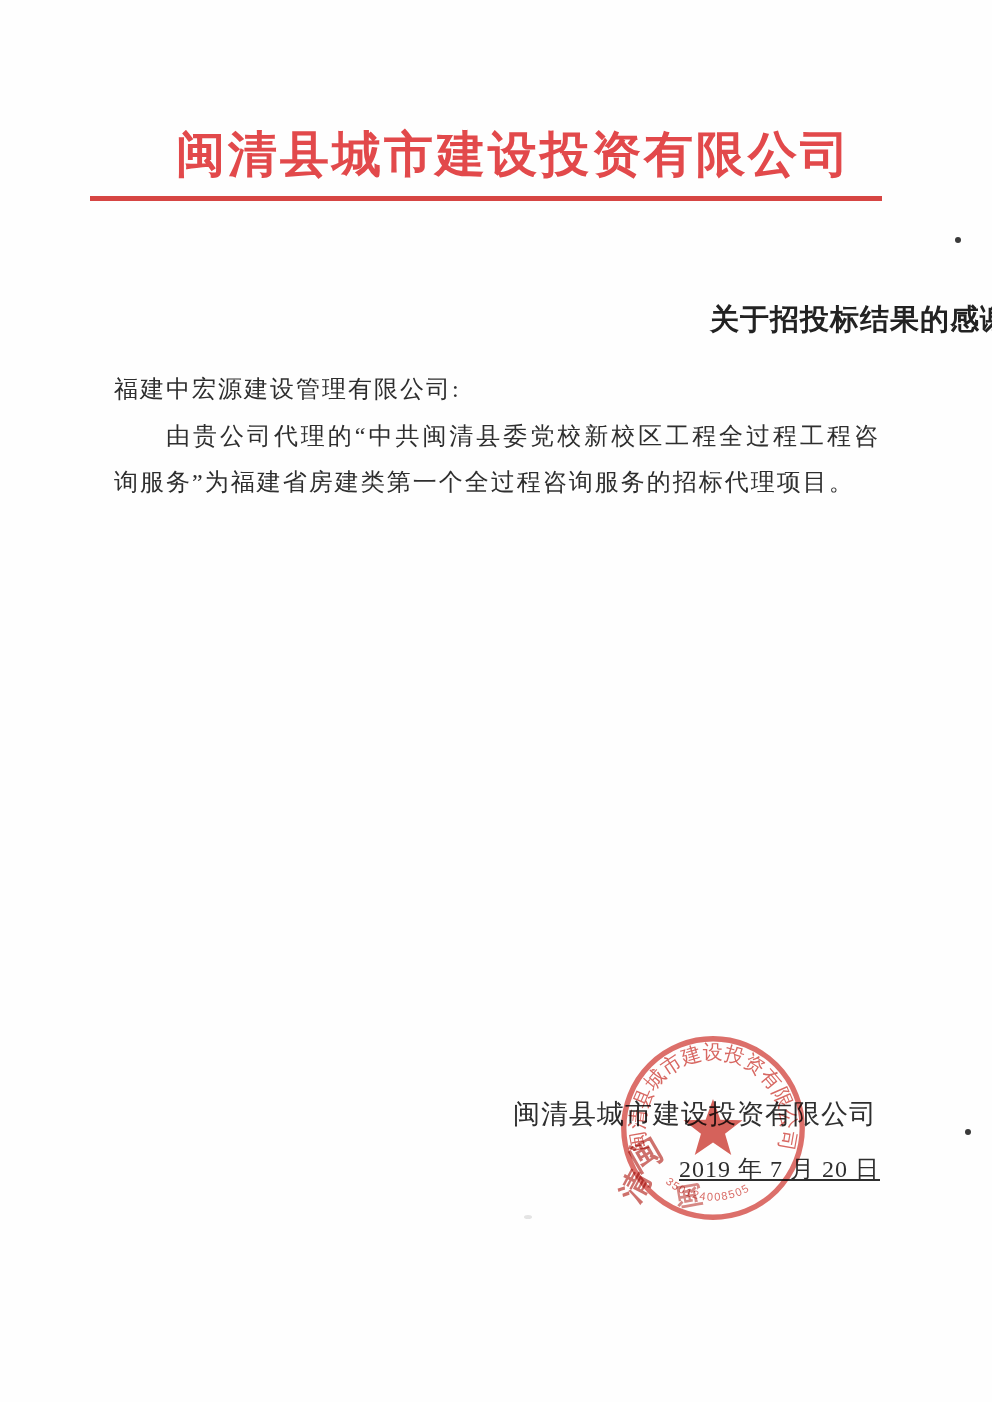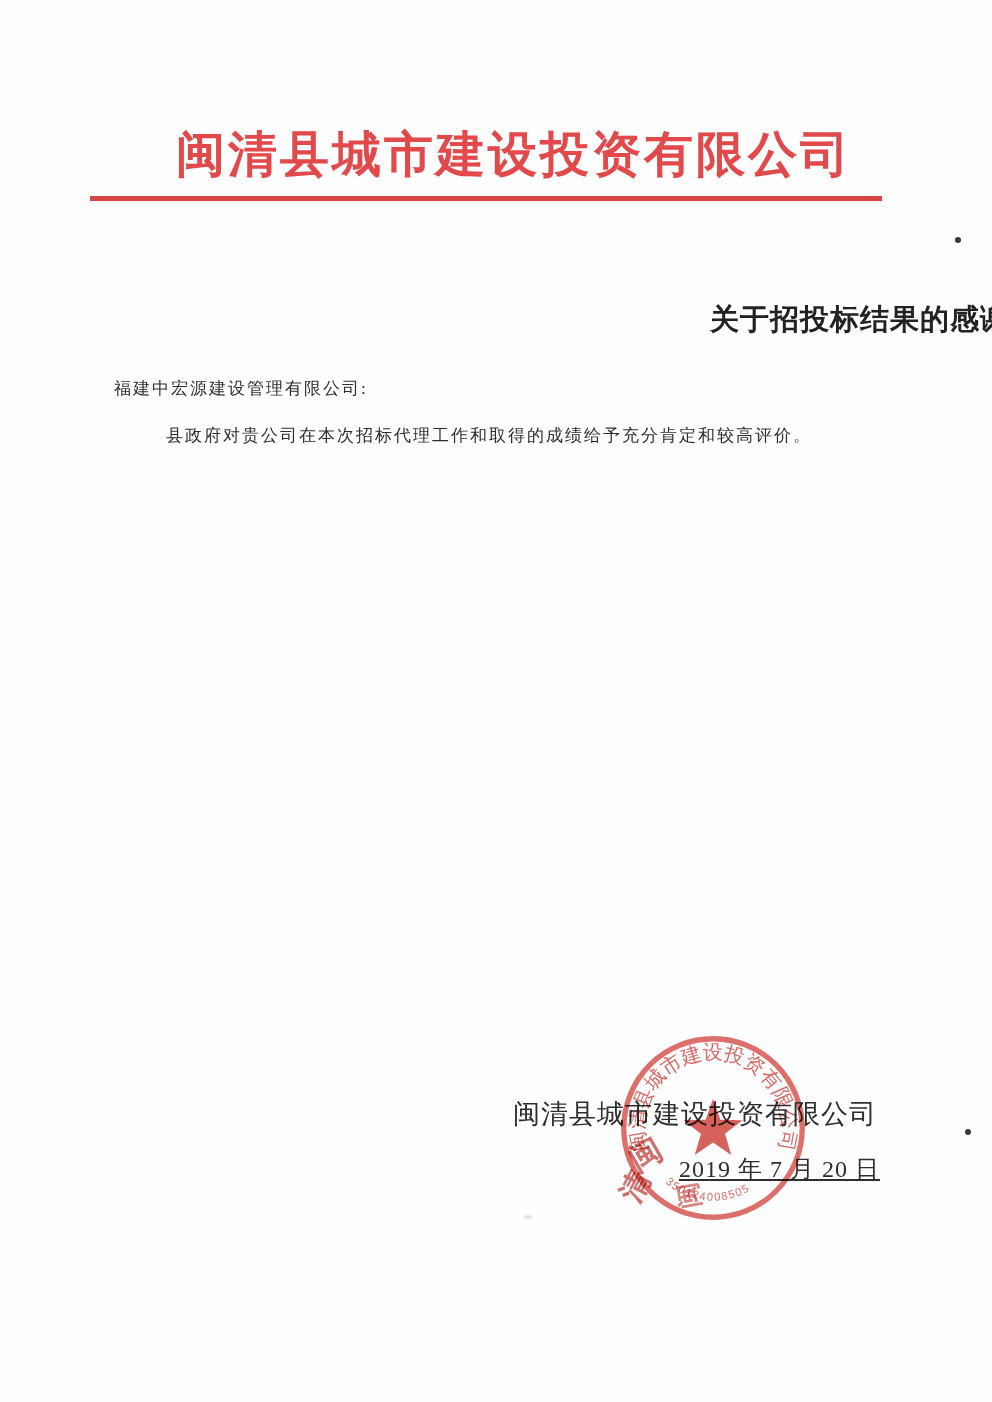--- a/index.html
+++ b/index.html
@@ -25,21 +25,21 @@
   }
   .doc-title{
     position:absolute;top:288px;left:0;width:100%;margin:12px;
     text-align:right;
     font-size:29px;font-weight:700;letter-spacing:1px;color:#222;
     font-family:Liberation Mono, monospace;
     white-space:nowrap;
   }
   .body-text{
     position:absolute;left:114px;top:366px;width:766px;
-    font-size:17px;line-height:46.5px;letter-spacing:2px;
+    font-size:24px;line-height:46.5px;letter-spacing:2px;
     color:#2e2e2e;
     text-align:justify;
   }
   .body-text p{margin:0;}
   .body-text p.indent{text-indent:52px;}
 
   .signature{
     position:absolute;top:1096px;left:0;width:877px;
     text-align:right;
     font-size:27px;letter-spacing:1px;color:#2e2e2e;
@@ -83,21 +83,21 @@
 <div class="page">
 
   <div class="letterhead">闽清县城市建设投资有限公司</div>
 
   <div class="letterhead-rule"></div>
 
   <h1 class="doc-title">关于招投标结果的感谢信</h1>
 
   <div class="body-text">
     <p class="salutation">福建中宏源建设管理有限公司:</p>
-    <p class="indent">县政府对贵公司在本次招标代理工作和取得的成绩给予充分肯定和较高评价。</p>
+    <p class="indent">由贵公司代理的“中共闽清县委党校新校区工程全过程工程咨询服务”为福建省房建类第一个全过程咨询服务的招标代理项目。</p>
   </div>
 
   <div class="signature">闽清县城市建设投资有限公司</div>
 
   <div class="sign-date">2019 年 7 月 20 日</div>
 
   <div class="stamp">
     <svg viewBox="0 0 200 200" width="194" height="194" xmlns="http://www.w3.org/2000/svg" xmlns:xlink="http://www.w3.org/1999/xlink">
       <circle cx="100" cy="100" r="92" fill="none" stroke="#d6524c" stroke-width="5.5" opacity="0.9"></circle>
       <polygon points="100,70 107.6,91.5 130.4,92.1 112.4,106 118.8,127.9 100,115 81.2,127.9 87.6,106 69.6,92.1 92.4,91.5" fill="#cf463f" opacity="0.92"></polygon>

